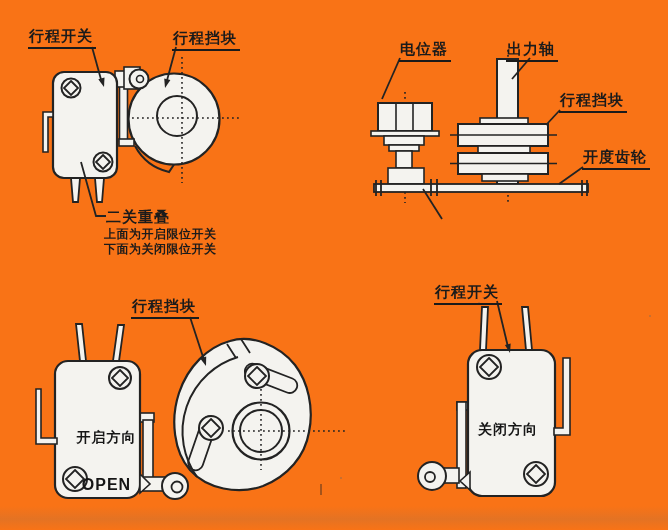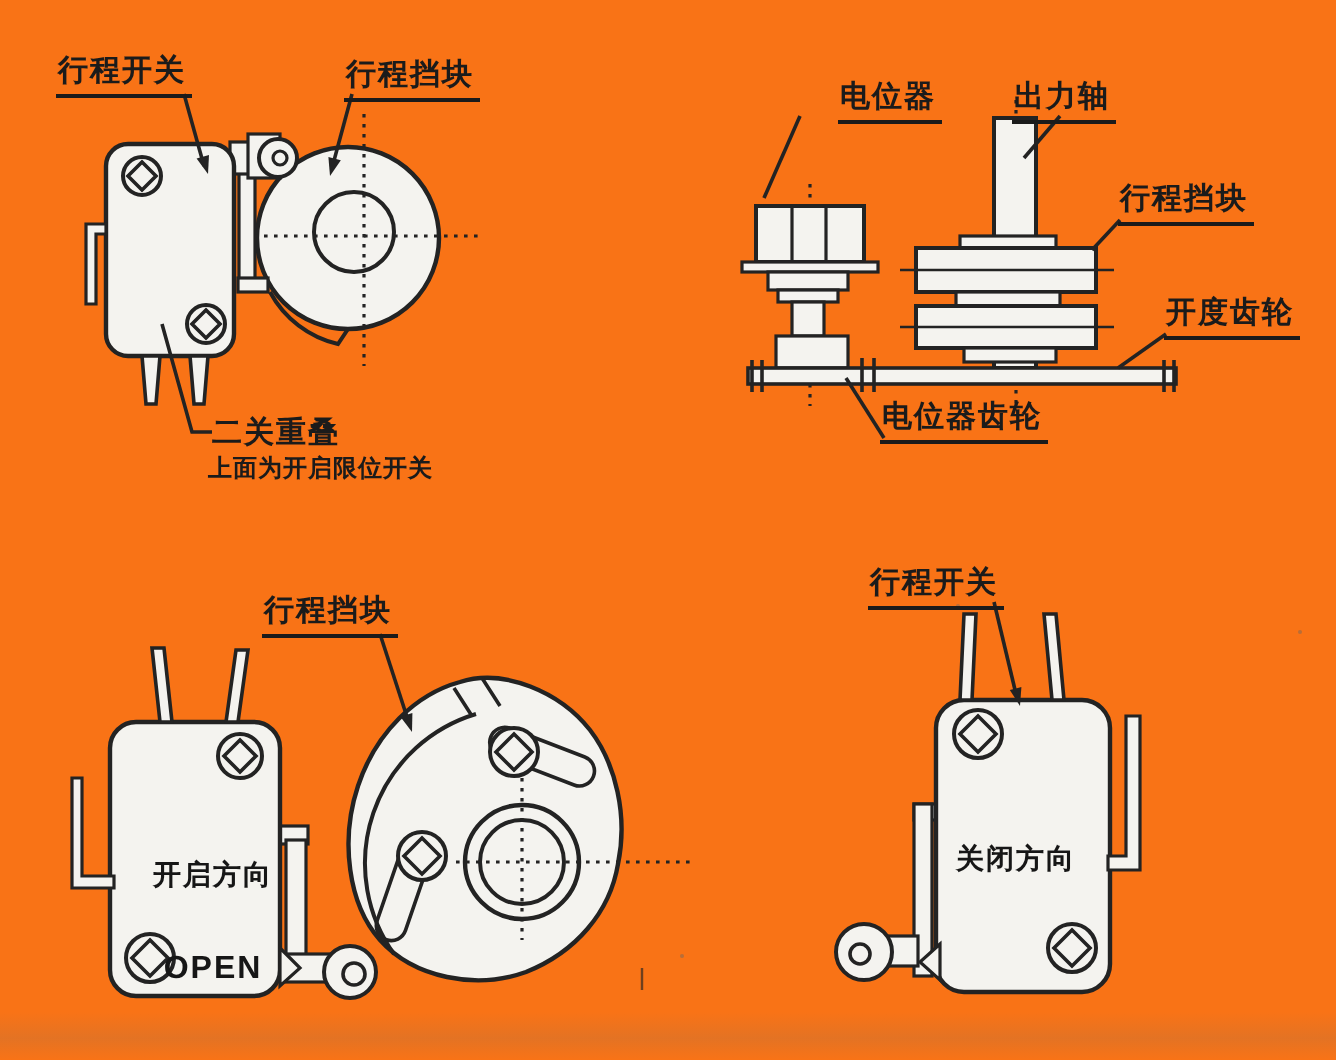--- a/index.html
+++ b/index.html
@@ -196,26 +196,26 @@
     <circle cx="479" cy="303" r="1"></circle>
     <circle cx="341" cy="478" r="1"></circle>
     <circle cx="650" cy="316" r="1"></circle>
   </g>
 </svg>
 
 <div class="lbl u" style="left:28px;top:28px">行程开关</div>
 <div class="lbl u" style="left:172px;top:30px">行程挡块</div>
 <div class="lbl" style="left:106px;top:209px">二关重叠</div>
 <div class="lbl-sm" style="left:104px;top:228px">上面为开启限位开关</div>
-
-<div class="lbl u" style="left:419px;top:41px">电位器</div>
+<div class="lbl-sm" style="left:104px;top:243px">下面为关闭限位开关</div>
+
+<div class="lbl u" style="left:399px;top:41px">电位器</div>
 <div class="lbl u" style="left:506px;top:41px">出力轴</div>
 <div class="lbl u" style="left:559px;top:92px">行程挡块</div>
 <div class="lbl u" style="left:582px;top:149px">开度齿轮</div>
-<div class="lbl u" style="left:440px;top:201px">电位器齿轮</div>
 
 <div class="lbl u" style="left:131px;top:298px">行程挡块</div>
 <div class="lbl u" style="left:434px;top:284px">行程开关</div>
 
 <div class="swtext" style="left:56px;top:429px;width:101px">
   <div class="cn">开启方向</div>
   <div class="en">OPEN</div>
 </div>
 <div class="swtext" style="left:470px;top:421px;width:76px">
   <div class="cn">关闭方向</div>

